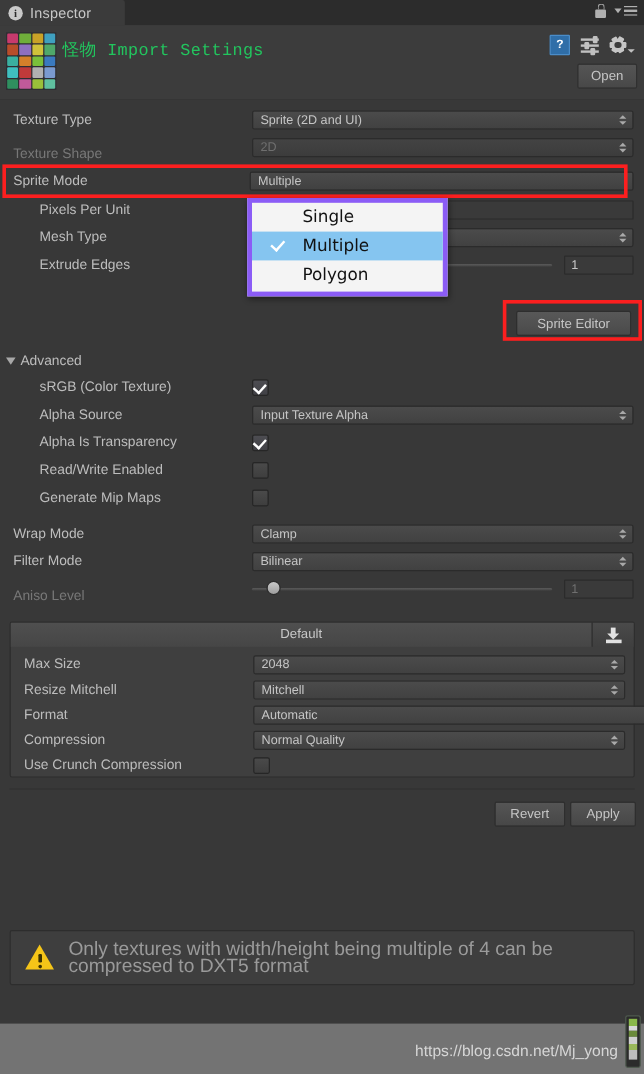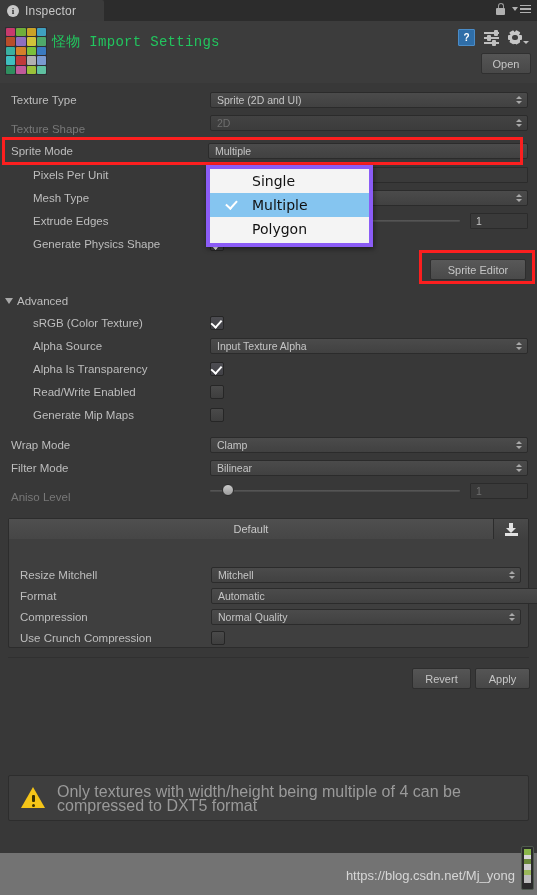--- a/index.html
+++ b/index.html
@@ -437,24 +437,20 @@
 
   <div class="row" style="top:127px;position:absolute;left:0;width:436px;">
     <span class="lbl indent">Extrude Edges</span>
     <span class="slider">
       <span class="track"></span>
 
     </span>
     <span class="numbox">1</span>
   </div>
 
-  <div class="row" style="top:150px;position:absolute;left:0;width:537px;">
-    <span class="lbl indent">Generate Physics Shape</span>
-    <span class="checkbox on"></span>
-  </div>
 
   <div style="position:absolute;top:170px;left:0;width:537px;height:30px;">
     <div class="sprite-editor-btn">Sprite Editor</div>
   </div>
 
   <div class="foldout" style="position:absolute;top:207px;left:0;width:537px;">
     <span class="tri"></span>
     <span class="flabel">Advanced</span>
   </div>
 
@@ -525,20 +521,30 @@
       <div class="plat-tab">Default</div>
       <div class="plat-dl">
         <span class="dl-icon">
             <i class="stem"></i>
             <i class="head"></i>
             <i class="base"></i>
           </span>
       </div>
     </div>
 
+    <div class="row" style="top:24px;position:absolute;left:0;width:519px;">
+      <span class="lbl">Max Size</span>
+      <span class="fld dropdown" style="left:202px;width:310px;">
+        <span>2048</span>
+        <span class="dd-arrows">
+            <i class="up"></i>
+            <i class="dn"></i>
+          </span>
+      </span>
+    </div>
 
     <div class="row" style="top:45px;position:absolute;left:0;width:519px;">
       <span class="lbl">Resize Mitchell</span>
       <span class="fld dropdown" style="left:202px;width:310px;">
         <span>Mitchell</span>
         <span class="dd-arrows">
             <i class="up"></i>
             <i class="dn"></i>
           </span>
       </span>

